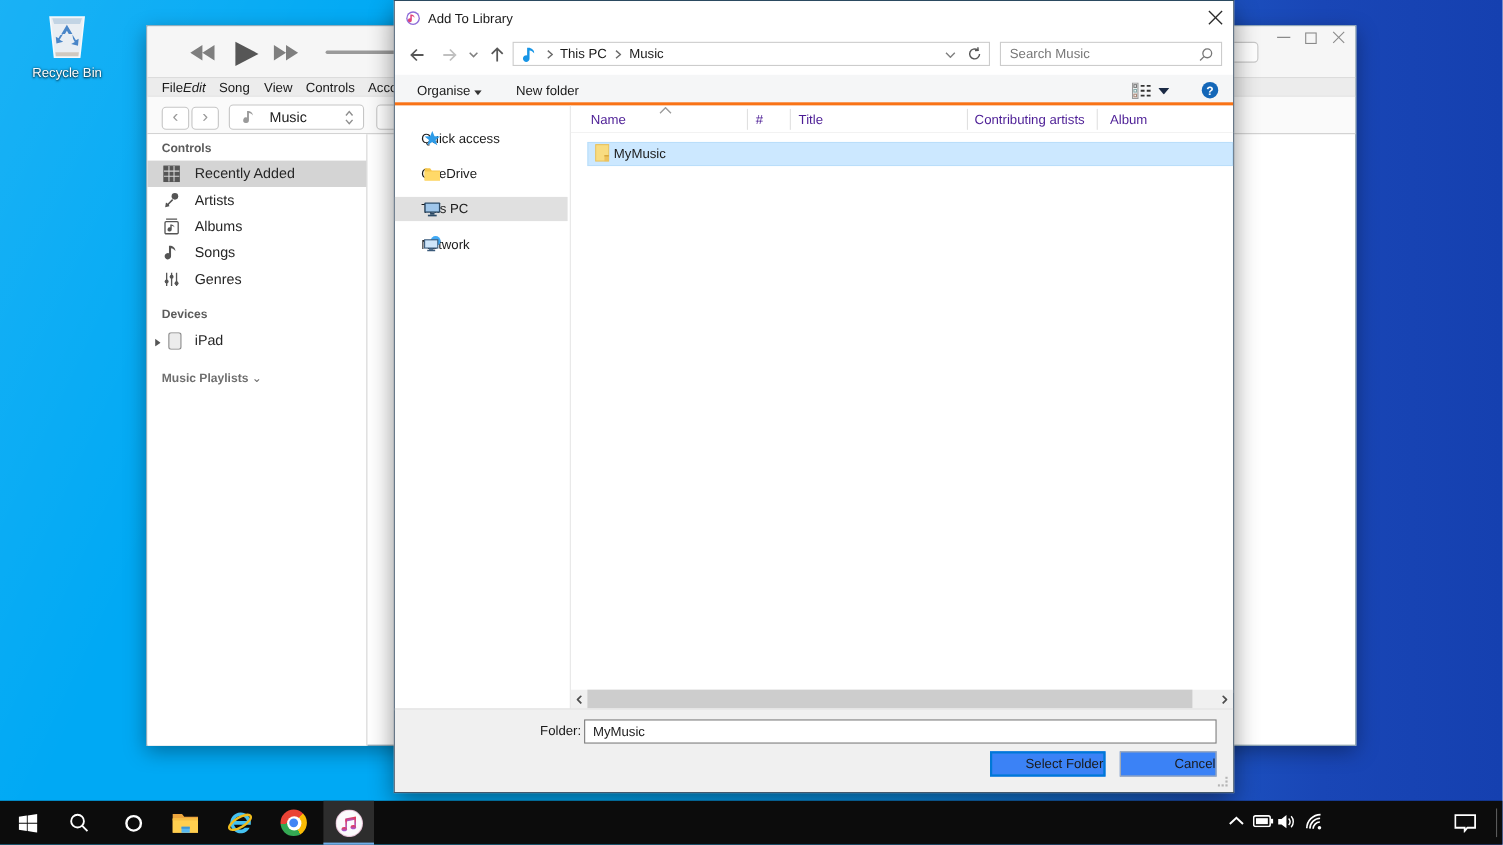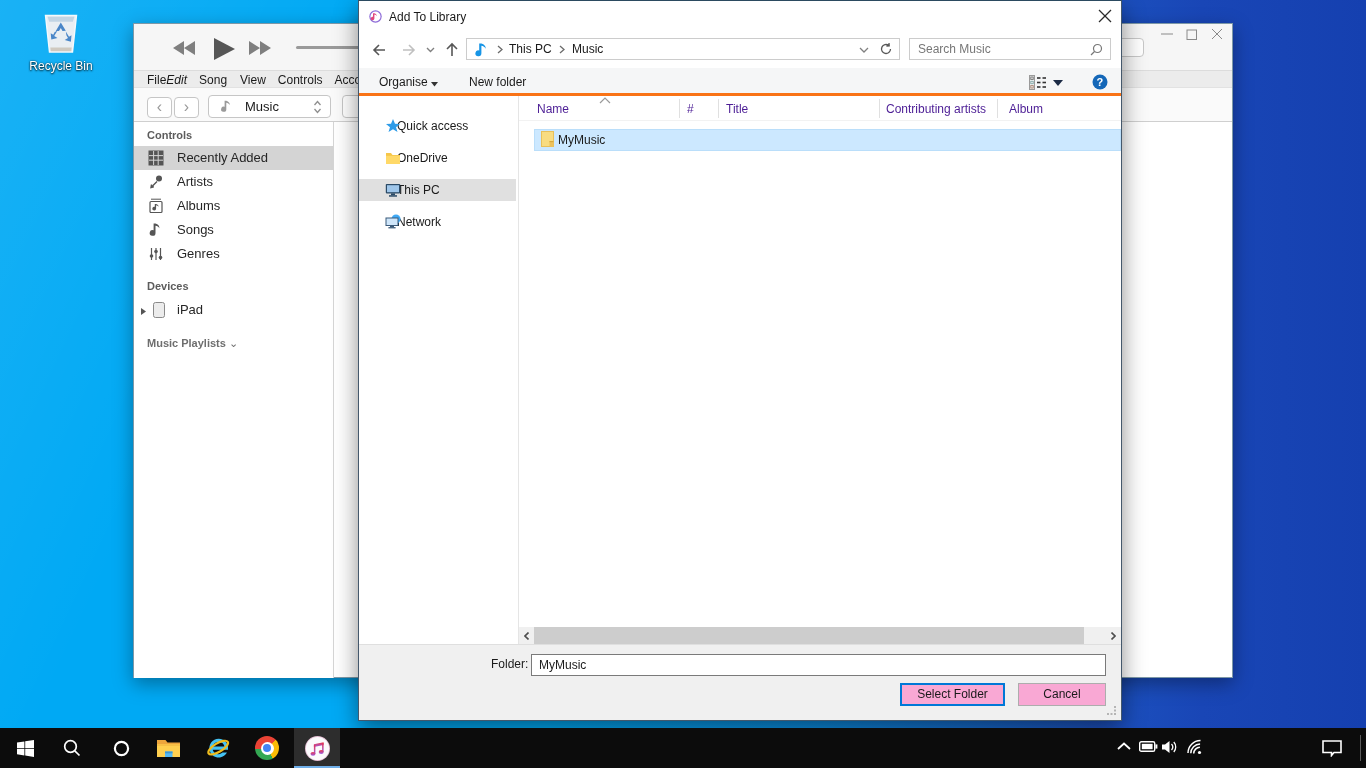--- a/index.html
+++ b/index.html
@@ -35,32 +35,32 @@
 
 #dlg { position:absolute; left:358px; top:0; width:764px; height:721px; background:#fff;
   border:1px solid #44586c; border-top-color:#2b4a60; box-shadow:0 8px 22px rgba(0,0,0,0.45); }
 #dlg-title { position:absolute; left:0; top:0; width:100%; height:31px; background:#fff; }
 #dlg-title .t { position:absolute; left:30px; top:9px; font-size:12px; color:#1a1a1a; }
 #dlg-nav { position:absolute; left:0; top:31px; width:100%; height:36px; background:#fff; }
 #addrbar { position:absolute; left:107px; top:6px; width:434px; height:22px; border:1px solid #cccccc; background:#fff; }
 #srchbar { position:absolute; left:550px; top:6px; width:202px; height:22px; border:1px solid #cccccc; background:#fff; color:#777; line-height:20px; padding-left:8px; }
 #cmdbar { position:absolute; left:0; top:67px; width:100%; height:28px; background:#f5f6f7; border-bottom:3px solid #f97316; }
 #leftnav { position:absolute; left:0; top:95px; width:160px; height:550px; background:#fff; border-right:1px solid #e5e5e5; }
-.qrow { position:relative; height:22px; line-height:22px; font-size:12px; padding-left:38px; margin-bottom:10px; }
+.qrow { position:relative; height:22px; line-height:22px; font-size:12px; padding-left:24px; margin-bottom:10px; }
 .qrow svg { position:absolute; left:26px; top:3px; }
 #hdr { position:absolute; left:160px; top:95px; right:0; height:25px; background:#fff; border-bottom:1px solid #f2f2f2; color:#4c1d95; }
 #hdr .c { position:absolute; top:6px; }
 #hdr .vs { position:absolute; top:3px; bottom:2px; width:1px; background:#e0e0e0; }
 #filelist { position:absolute; left:160px; top:120px; right:0; bottom:90px; background:#fff; }
 #myrow { position:absolute; left:15px; top:8px; right:0; height:22px; background:#cce8ff; box-shadow:inset 0 0 0 1px #badefa; line-height:22px; }
 #hscroll { position:absolute; left:160px; bottom:76px; right:0; height:17px; background:#f0f0f0; }
 #hthumb { position:absolute; left:15px; top:0; width:550px; height:17px; background:#cdcdcd; }
 #dlg-foot { position:absolute; left:0; bottom:0; width:100%; height:76px; background:#f0f0f0; border-top:1px solid #dfdfdf; }
 #folderin { position:absolute; left:172px; top:9px; width:575px; height:22px; border:1px solid #7a7a7a; background:#fff; line-height:20px; padding-left:7px; }
-.btn { position:absolute; top:38px; height:23px; background:#f9a8d4; border:1px solid #adadad; text-align:center; line-height:21px; font-size:12px; }
+.btn { position:absolute; top:38px; height:23px; background:#3b82f6; border:1px solid #adadad; text-align:right; line-height:21px; font-size:12px; }
 #btn-sel { left:541px; width:105px; border:2px solid #0078d7; line-height:19px; }
 #btn-can { left:659px; width:88px; }
 
 
 #taskbar { position:absolute; left:0; top:728px; width:1366px; height:40px; background:#0c0c0c; z-index:50; }
 .tico { position:absolute; top:0; width:46px; height:40px; display:flex; align-items:center; justify-content:center; }
 #showdesk { position:absolute; right:5px; top:7px; width:1px; height:26px; background:#5a5a5a; }
 </style>
 </head>
 <body>

